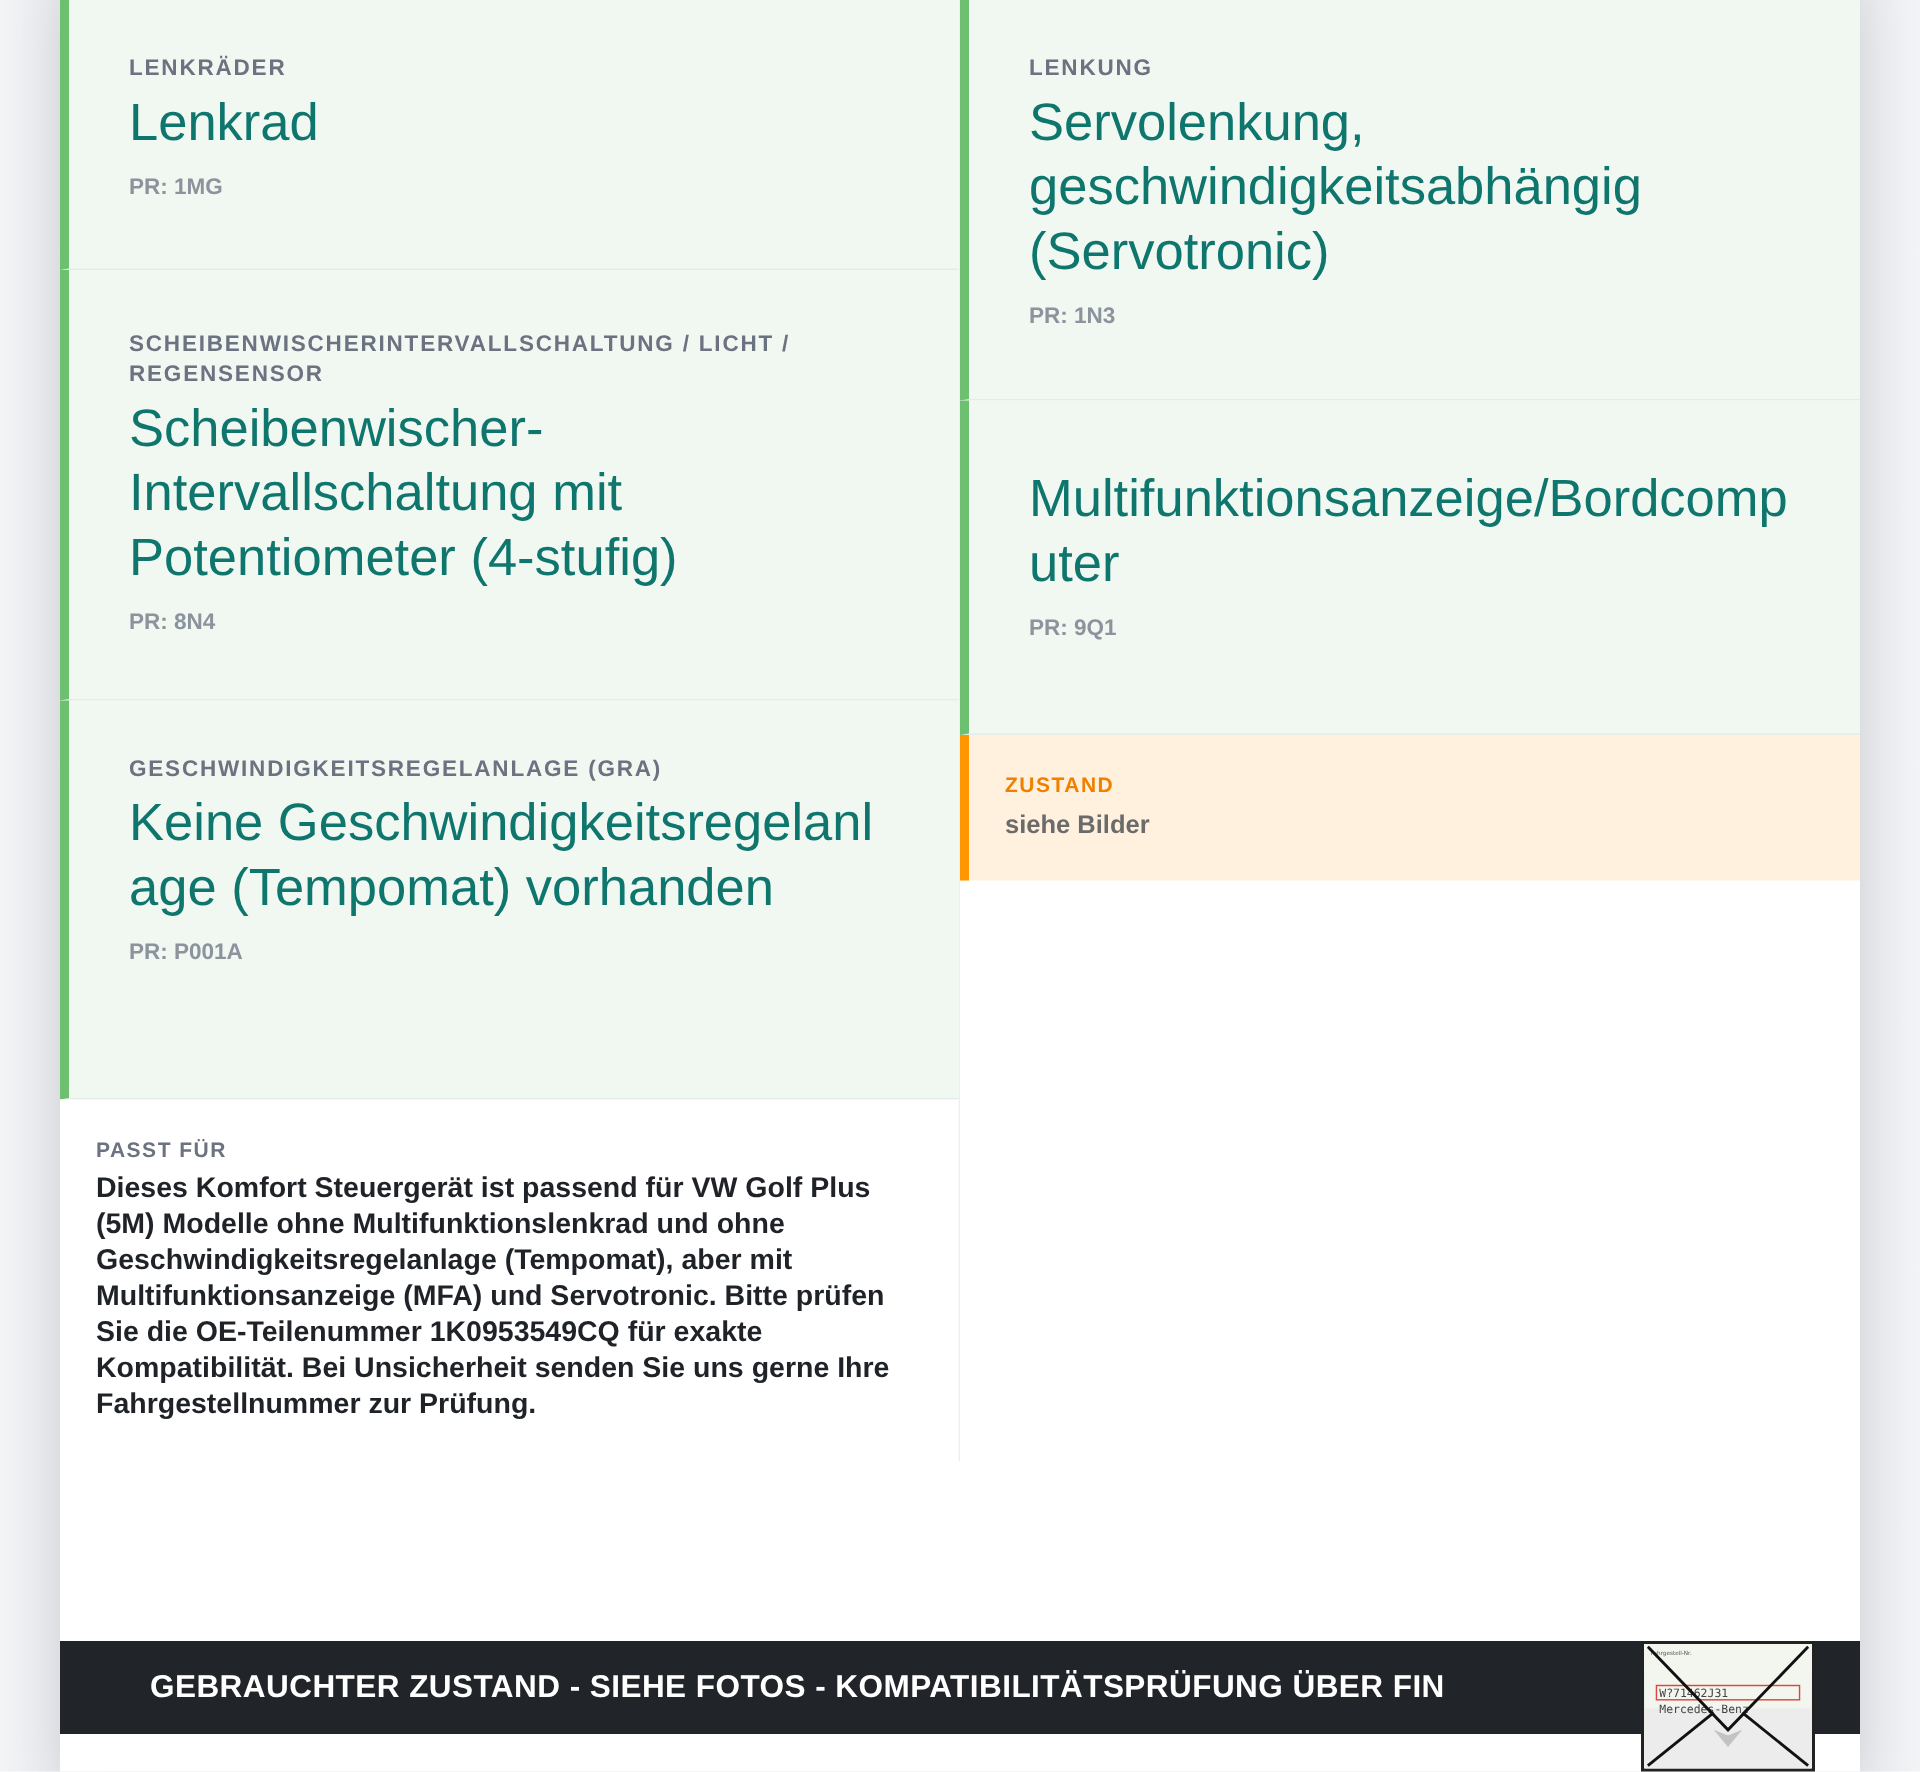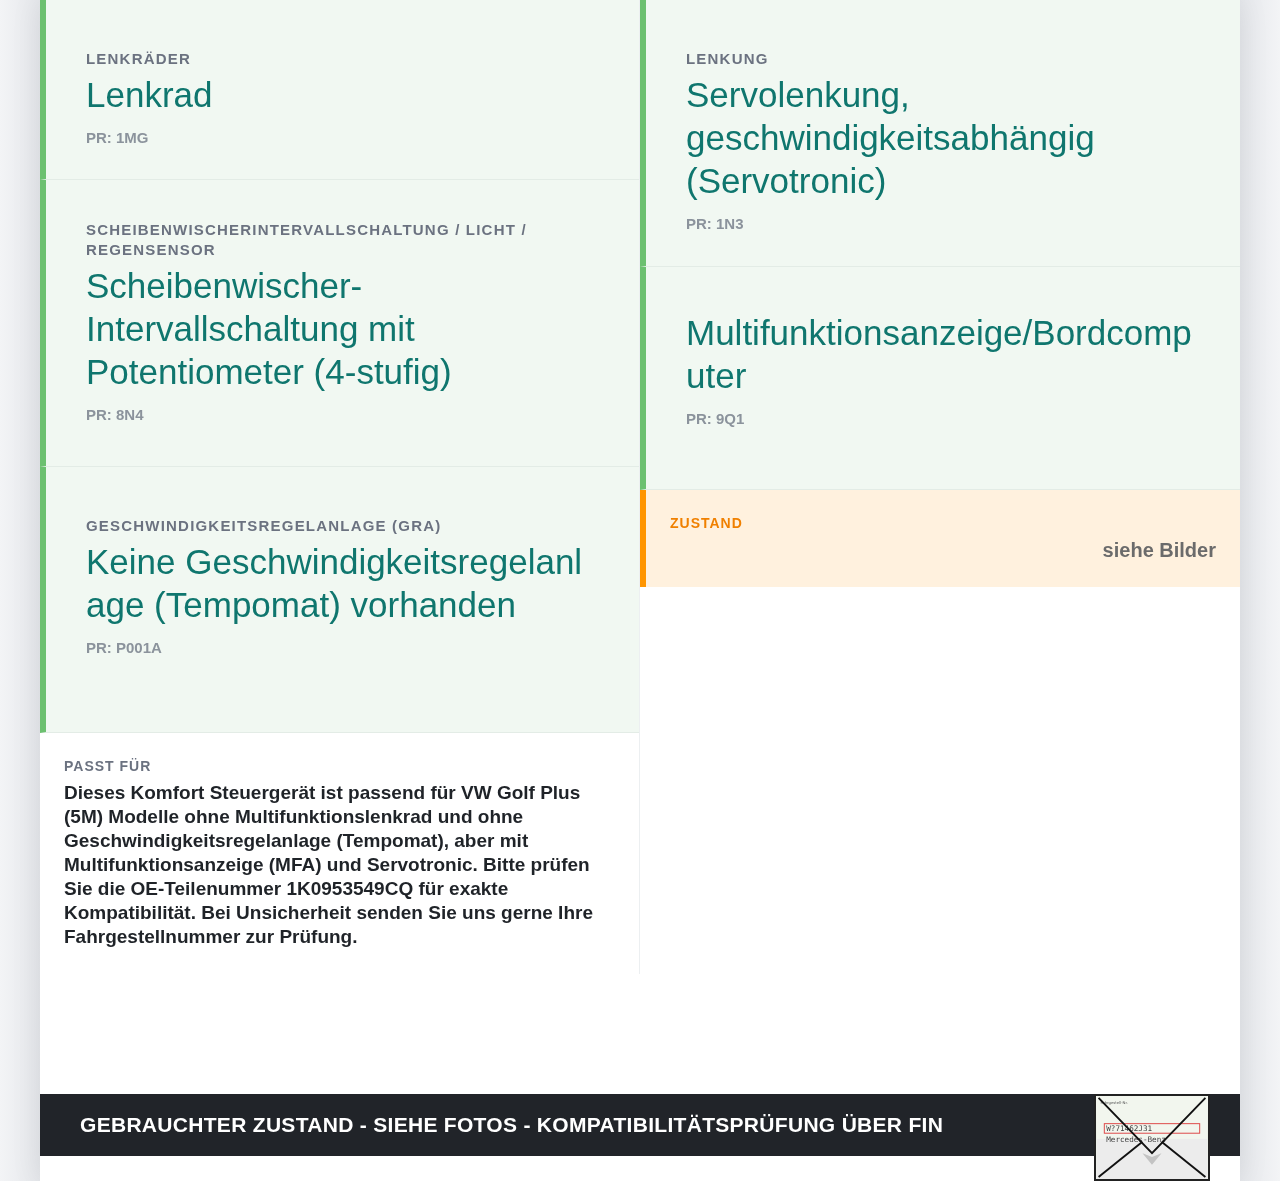--- a/index.html
+++ b/index.html
@@ -23,21 +23,21 @@
     color: #ffffff; font-size: 50px; font-weight: 700; letter-spacing: 0.5px;
     font-family: "Liberation Sans", sans-serif;
   }
   .grid { display: flex; width: 1200px; height: 974px; }
   .col { width: 600px; display: flex; flex-direction: column; }
   .col-left { border-right: 1px solid #eceff1; }
   .feature {
     background: #f1f8f2;
     border-left: 6px solid #6cc070;
     border-bottom: 1px solid #e3ece6;
-    padding: 49px 40px 40px 40px;
+    padding: 36px 40px 40px 40px;
   }
   .feature .cat {
     font-size: 15px; font-weight: 700; letter-spacing: 1.2px; color: #6b7280;
     text-transform: uppercase; line-height: 20px;
   }
   .feature .title {
     font-size: 35px; font-weight: 400; color: #0f766e; line-height: 43px;
     margin-top: 4px; word-break: break-all;
   }
   .feature .pr {
@@ -60,26 +60,26 @@
   .zustand {
     background: #fff1de;
     border-left: 6px solid #ff9500;
     height: 97px;
     padding: 24px 24px;
   }
   .zustand .lbl {
     font-size: 14px; font-weight: 700; letter-spacing: 1px; color: #f08000; line-height: 18px;
   }
   .zustand .val {
-    font-size: 20px; font-weight: 700; color: #6b6b6b; margin-top: 6px; line-height: 24px; text-align: right;
+    font-size: 17px; font-weight: 700; color: #6b6b6b; margin-top: 6px; line-height: 24px;
   }
   .footer {
     position: absolute; left: 0; top: 1094px; width: 1200px; height: 62px;
     background: #212429;
-    display: flex; align-items: center; padding-left: 40px;
+    display: flex; align-items: center; padding-left: 60px;
   }
   .footer .ftxt {
     color: #ffffff; font-size: 21px; font-weight: 700; letter-spacing: 0.3px;
   }
   .fin-img {
     position: absolute; left: 1054px; top: 1094px; width: 116px; height: 87px;
     background: linear-gradient(180deg, #f6f8f2 0%, #e8efe3 50%, #eeeeee 100%);
     border: 2px solid #222;
   }
   .fin-img svg { width: 100%; height: 100%; display: block; }

